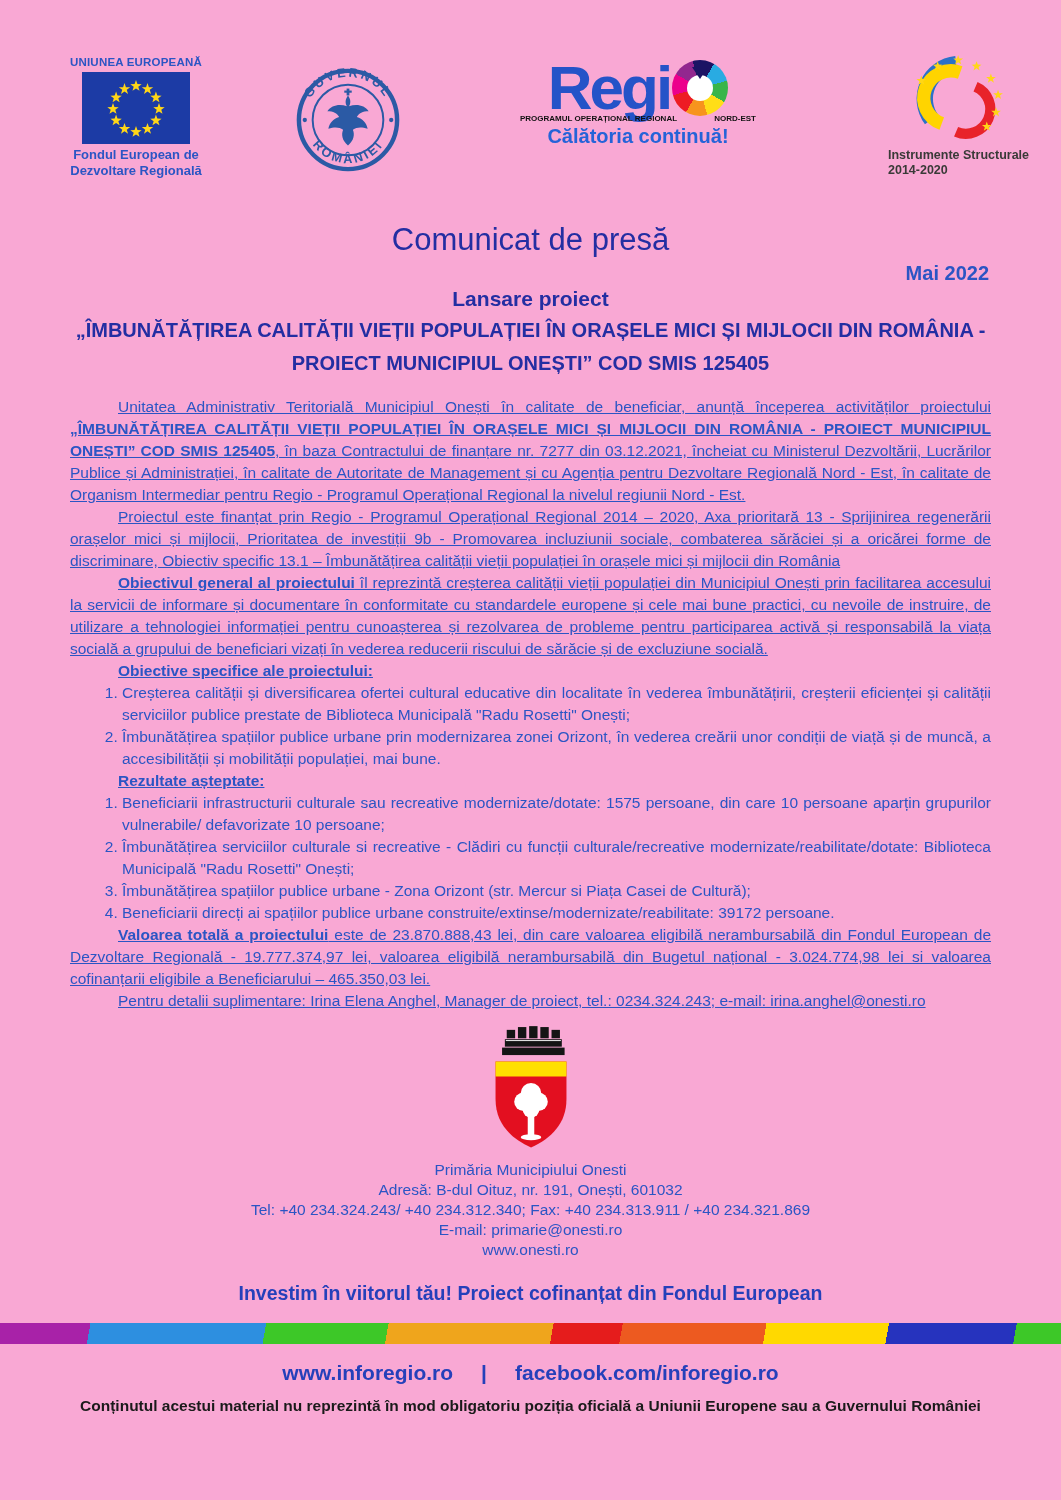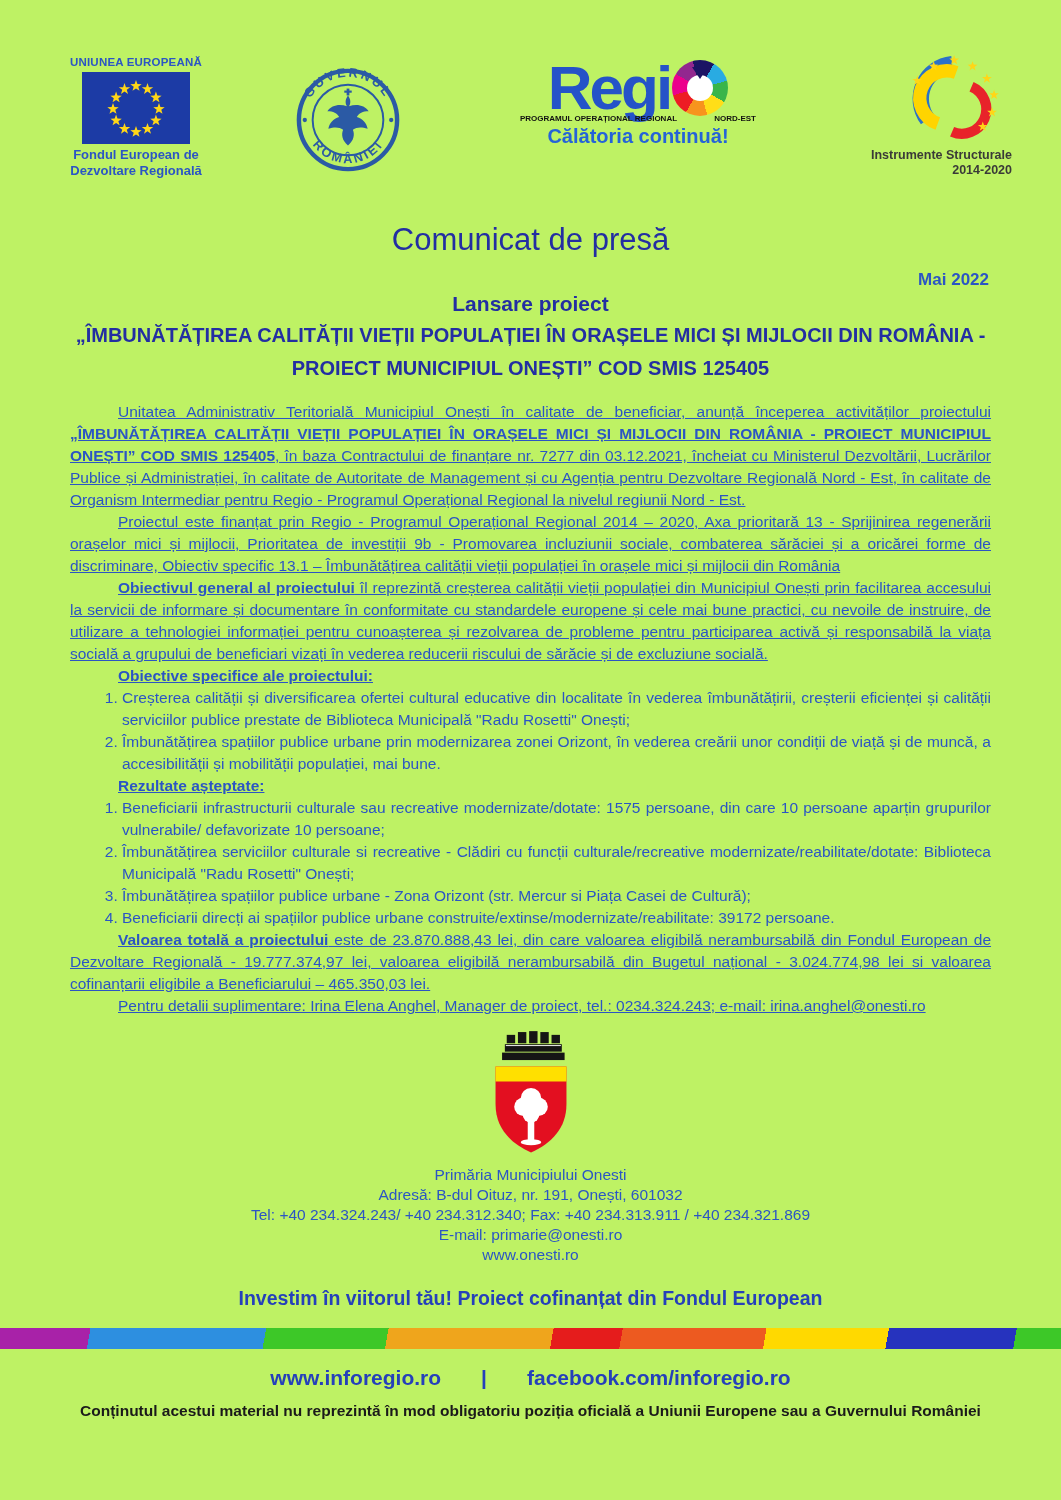--- a/index.html
+++ b/index.html
@@ -1,62 +1,62 @@
 <!DOCTYPE html>
 <html style="--title-blue: #232EA2; --body-blue: #2B55C4; --accent-blue: #2540BA; --regio-blue: #2553C8; --eu-flag-blue: #1C3BA5; --star-yellow: #FFD617; --seal-blue: #2B5AA5; --crest-red: #E30F20; --crest-yellow: #FFE000; --disclaimer-black: #1A1A1A;"><head>
 <meta charset="utf-8">
 <style>
   * { margin:0; padding:0; box-sizing:border-box; }
   html,body { background:#888; }
   body { font-family:"Liberation Sans","DejaVu Sans",sans-serif; }
   .page {
     position:relative; width:1061px; height:1500px; margin:0 auto;
-    background:#bef264; overflow:hidden;
+    background:#f9a8d4; overflow:hidden;
   }
   
   .logos { position:relative; height:210px; }
   .logo-eu { position:absolute; left:60px; top:56px; width:152px; text-align:center; }
   .logo-eu .eu-title { font-size:11.5px; font-weight:bold; color:var(--body-blue); letter-spacing:.2px; }
   .logo-eu svg { display:block; margin:4px auto 3px; }
   .logo-eu .eu-sub { font-size:13px; font-weight:bold; color:var(--body-blue); line-height:16px; }
   .logo-gov { position:absolute; left:294px; top:66px; width:108px; }
   .logo-regio { position:absolute; left:518px; top:58px; width:240px; }
   .regio-row { display:flex; align-items:center; justify-content:center; }
   .regio-word { font-size:62px; font-weight:bold; color:var(--regio-blue); letter-spacing:-3px; line-height:60px; }
   .regio-wheel { position:relative; width:56px; height:56px; border-radius:50%; margin-left:2px; }
   .regio-wheel::after { content:""; position:absolute; left:50%; top:50%; width:26px; height:26px;
      margin:-13px 0 0 -13px; background:#fff; border-radius:50%; }
   .regio-tri { position:absolute; left:50%; top:7px; margin-left:-8px; width:0; height:0; z-index:2;
      border-left:8px solid transparent; border-right:8px solid transparent; border-top:12px solid #1B1464; }
   .regio-sub { display:flex; justify-content:space-between; font-size:8px; font-weight:bold; color:#111;
      margin-top:-4px; padding:0 2px; }
   .regio-tagline { text-align:center; font-size:20px; font-weight:bold; color:#2563D8; margin-top:2px; }
-  .logo-instr { position:absolute; left:860px; top:54px; width:152px; text-align:right; }
+  .logo-instr { position:absolute; left:888px; top:54px; width:152px; text-align:left; }
   .logo-instr .instr-text { font-size:12.5px; font-weight:bold; color:#3A3A38; line-height:15px; margin-top:2px; }
   
   .doc-title { text-align:center; font-size:31px; font-weight:normal; color:var(--title-blue); margin-top:12px; }
-  .doc-date { text-align:right; font-size:17px; font-weight:600; color:var(--body-blue); margin:12px 72px 0 0; }
+  .doc-date { text-align:right; font-size:20px; font-weight:600; color:var(--body-blue); margin:4px 72px 0 0; }
   .doc-subtitle { text-align:center; font-size:21px; font-weight:bold; color:var(--title-blue); margin-top:2px; }
   .project-title { width:910px; margin:3px auto 0; text-align:center; font-size:20px; font-weight:bold;
      color:var(--title-blue); line-height:33px; }
   
   .content { margin:16px 70px 0; color:var(--body-blue); font-size:15.5px; line-height:22px; }
   .content p { text-align:justify;text-decoration:underline; }
   .indent { text-indent:48px; }
   .sub-heading { font-weight:bold; margin-left:48px; }
   .content ol { margin:0; padding-left:52px; }
   .content li { text-align:justify; }
   
   .crest { display:block; margin:12px auto 2px; }
   .city { text-align:center; color:var(--body-blue); font-size:15.5px; line-height:20px; }
   
   .invest { text-align:center; font-weight:bold; font-size:19.5px; line-height:27px;
      color:var(--accent-blue); margin-top:20px; }
   .stripe { height:21px; margin-top:16px; }
-  .links { display:flex; justify-content:center; align-items:center; gap:40px; margin-top:17px;
+  .links { display:flex; justify-content:center; align-items:center; gap:28px; margin-top:17px;
      font-size:21px; font-weight:bold; color:var(--accent-blue); }
   .disclaimer { text-align:center; font-weight:bold; font-size:15.5px; color:var(--disclaimer-black); margin-top:12px; }
 </style>
 </head>
 <body>
 
 <div class="page">
 
   <div class="logos">
 

